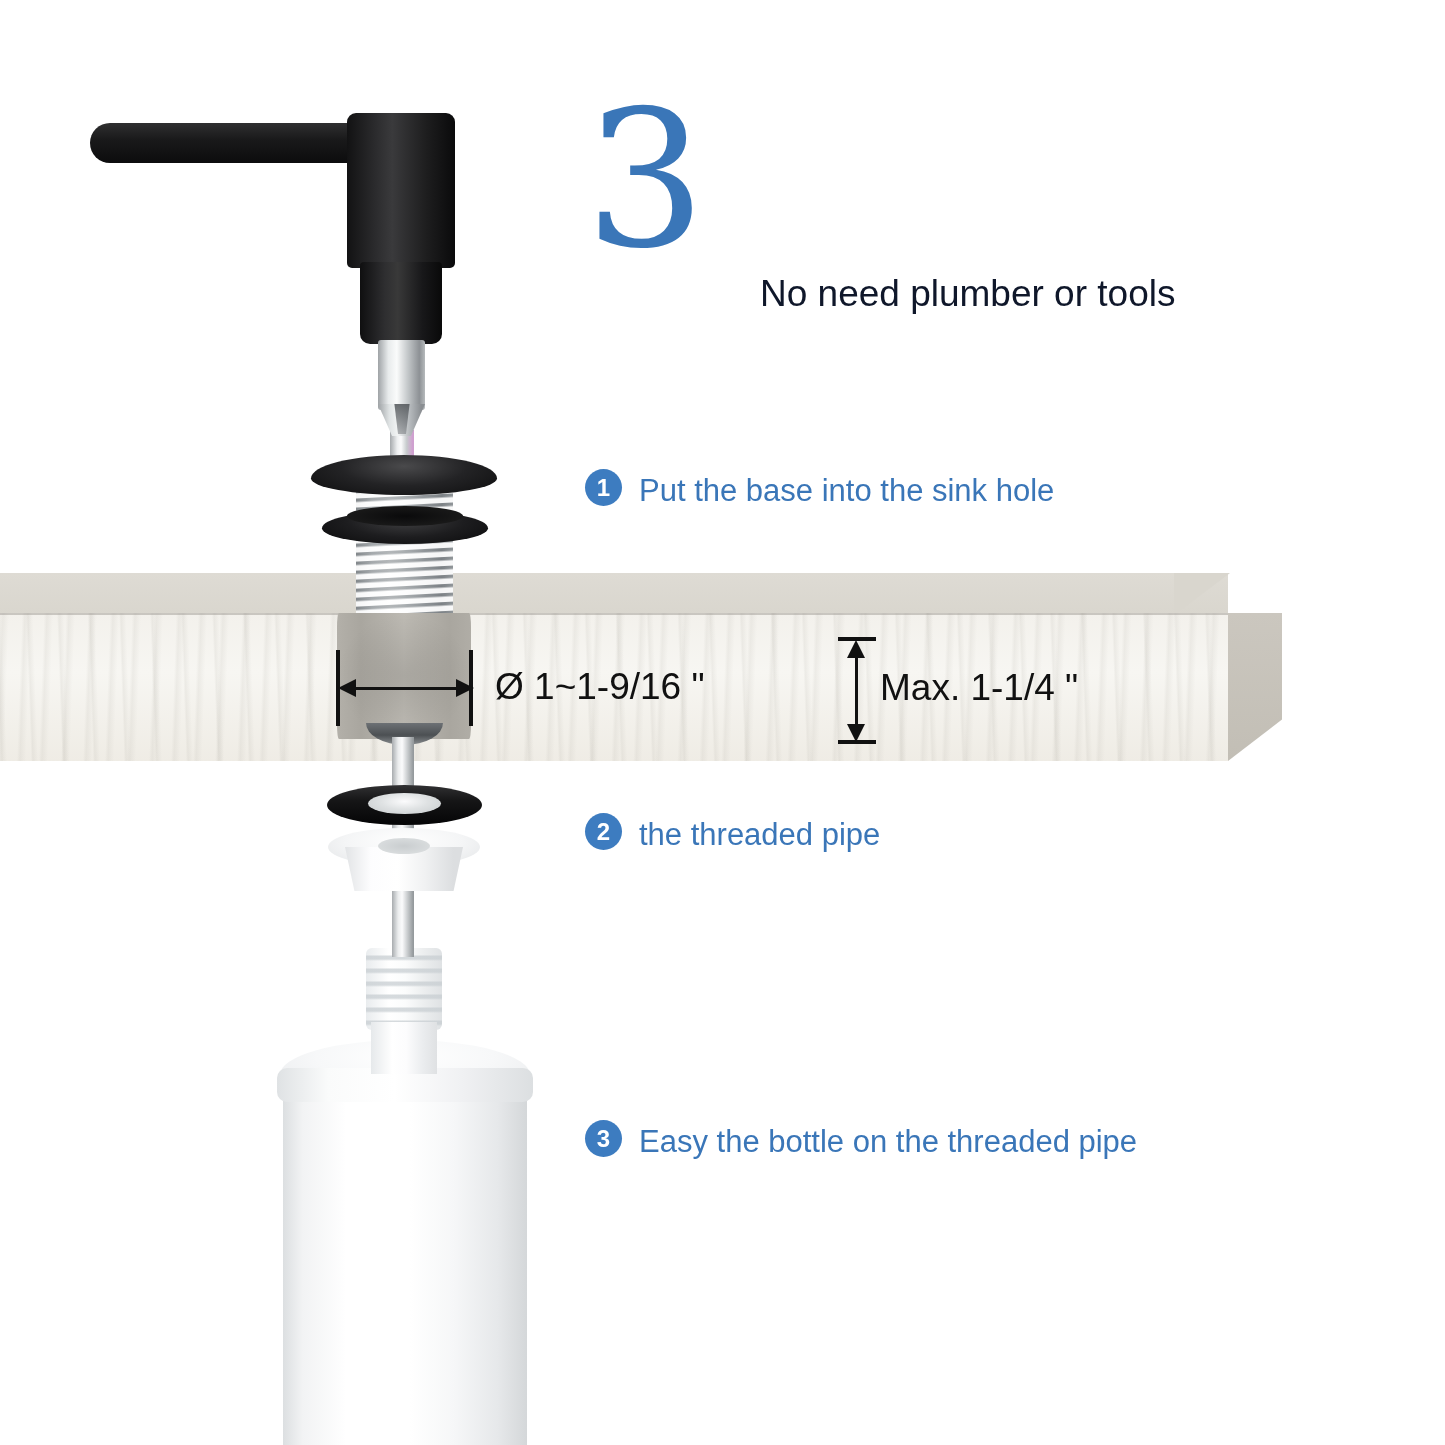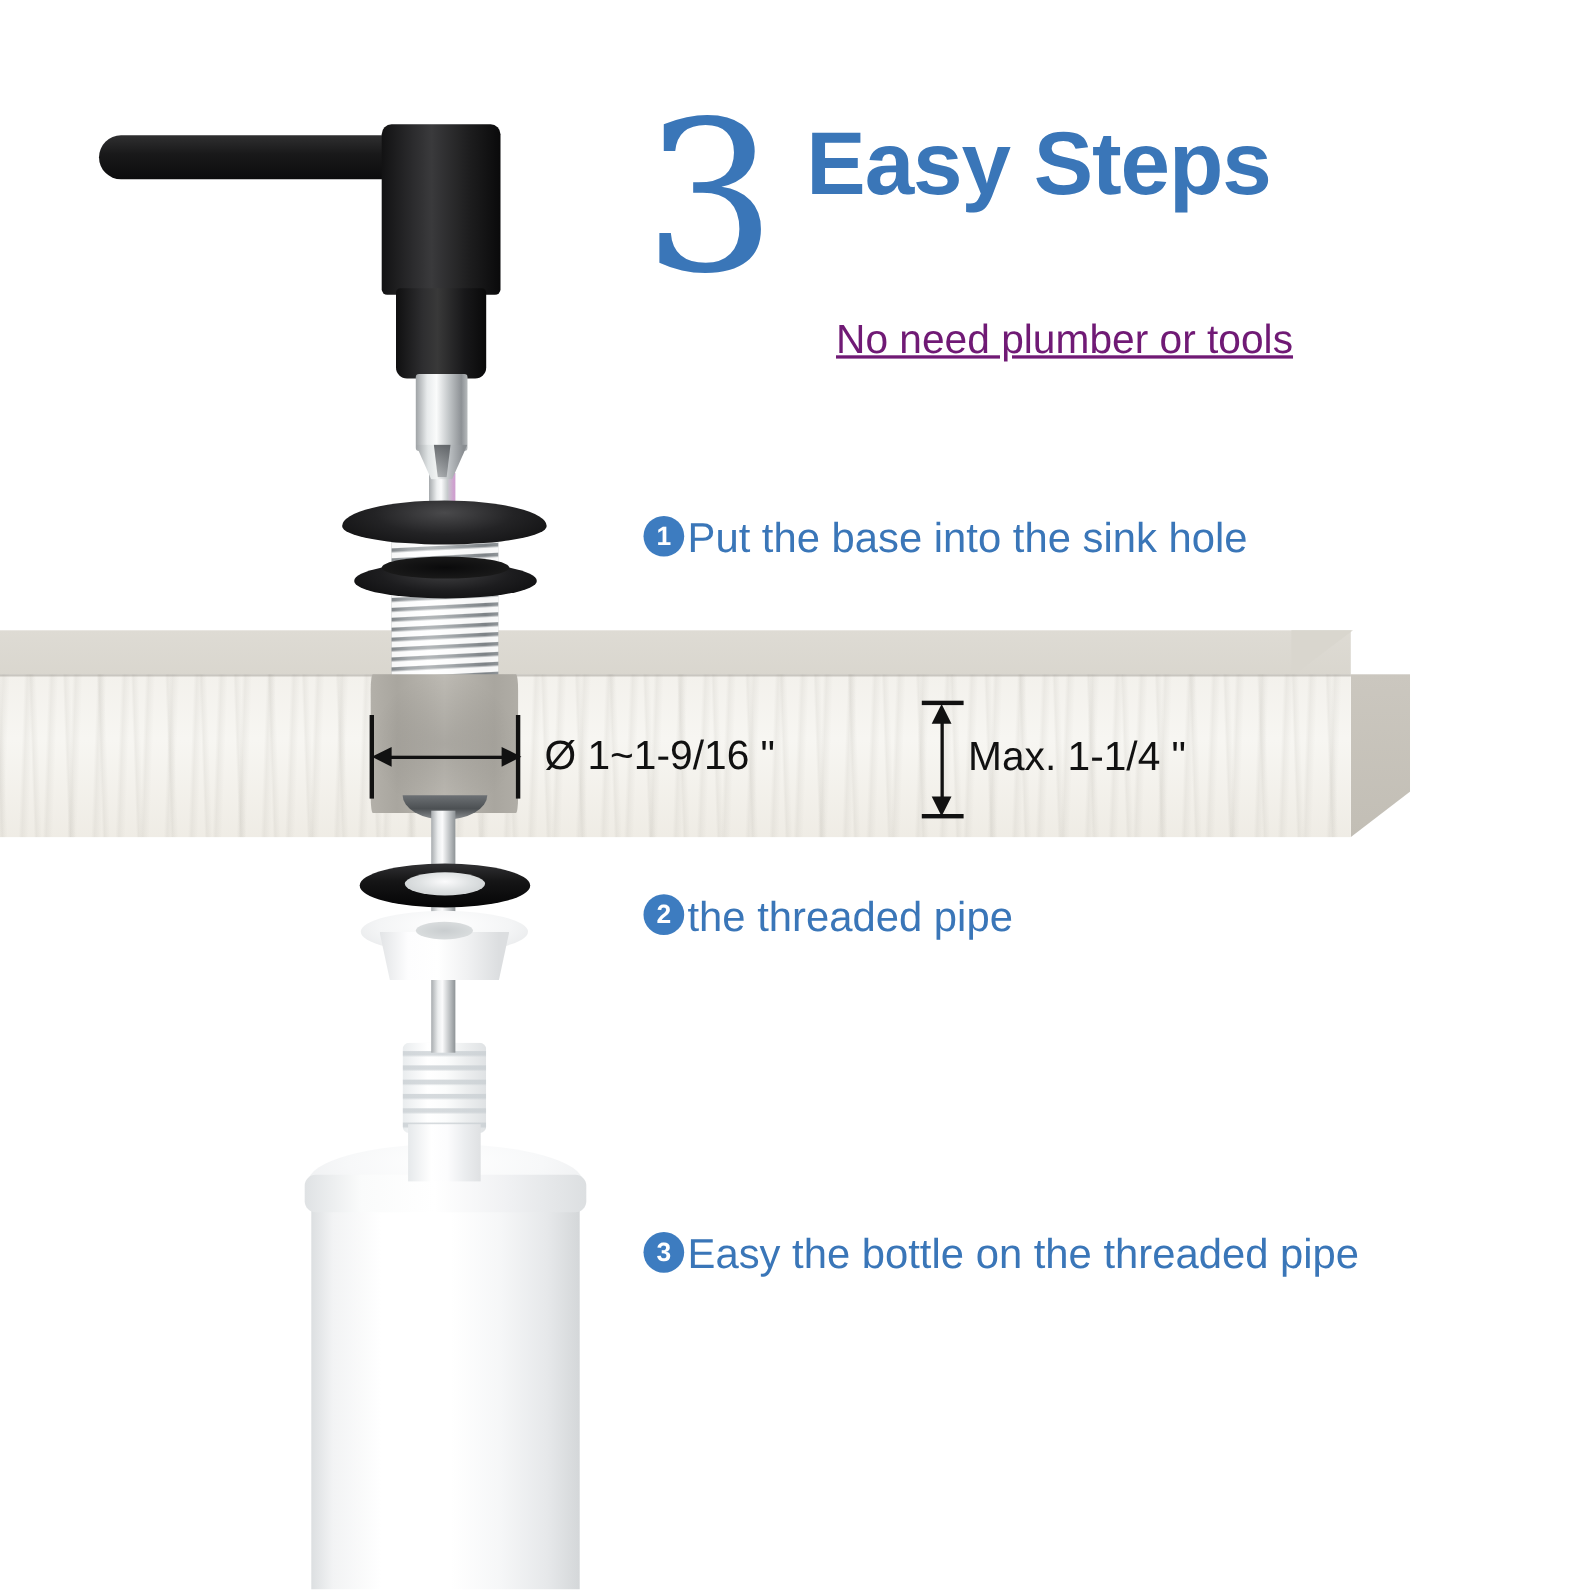--- a/index.html
+++ b/index.html
@@ -46,26 +46,25 @@
     line-height: 92px;
     font-weight: 700;
     color: #3a76b8;
     letter-spacing: -1px;
     white-space: nowrap;
   }
   .head-line-2 { letter-spacing: 1px; }
   .subtitle {
     position: absolute;
     left: 760px;
-    top: 287px;
+    top: 272px;
     font-size: 37px;
     line-height: 44px;
-    color: #701a75;
+    color: #0f172a;
     white-space: nowrap;
-    text-decoration: underline;
   }
 
   
   .step {
     position: absolute;
     display: flex;
     align-items: flex-start;
   }
   .step-badge {
     flex: 0 0 auto;
@@ -74,22 +73,22 @@
     border-radius: 50%;
     background: #3d7cc0;
     color: #ffffff;
     font-size: 24px;
     line-height: 37px;
     text-align: center;
     font-weight: 600;
     margin-top: 6px;
   }
   .step-text {
-    margin-left: 3px;
-    font-size: 38px;
+    margin-left: 17px;
+    font-size: 31px;
     line-height: 55px;
     color: #3a76b8;
     letter-spacing: 0px;
   }
   .step-text .l2 { display: block; text-align: center; }
 
   #step-1 { left: 585px; top: 463px; }
   #step-2 { left: 585px; top: 807px; width: 730px; }
   #step-3 { left: 585px; top: 1114px; }
 
@@ -515,21 +514,20 @@
   }
 </style>
 </head>
 <body>
 
 <div id="page">
 
   <div class="headline">
     <div class="big-three">3</div>
     <div class="head-lines">
-      <div class="head-line-1">Easy Steps</div>
     </div>
   </div>
   <div class="subtitle">No need plumber or tools</div>
 
   <div id="countertop">
     <div class="ct-top"></div>
     <div class="ct-top-skew"></div>
     <div class="ct-face"></div>
     <div class="ct-edge-line"></div>
     <div class="ct-end"></div>

